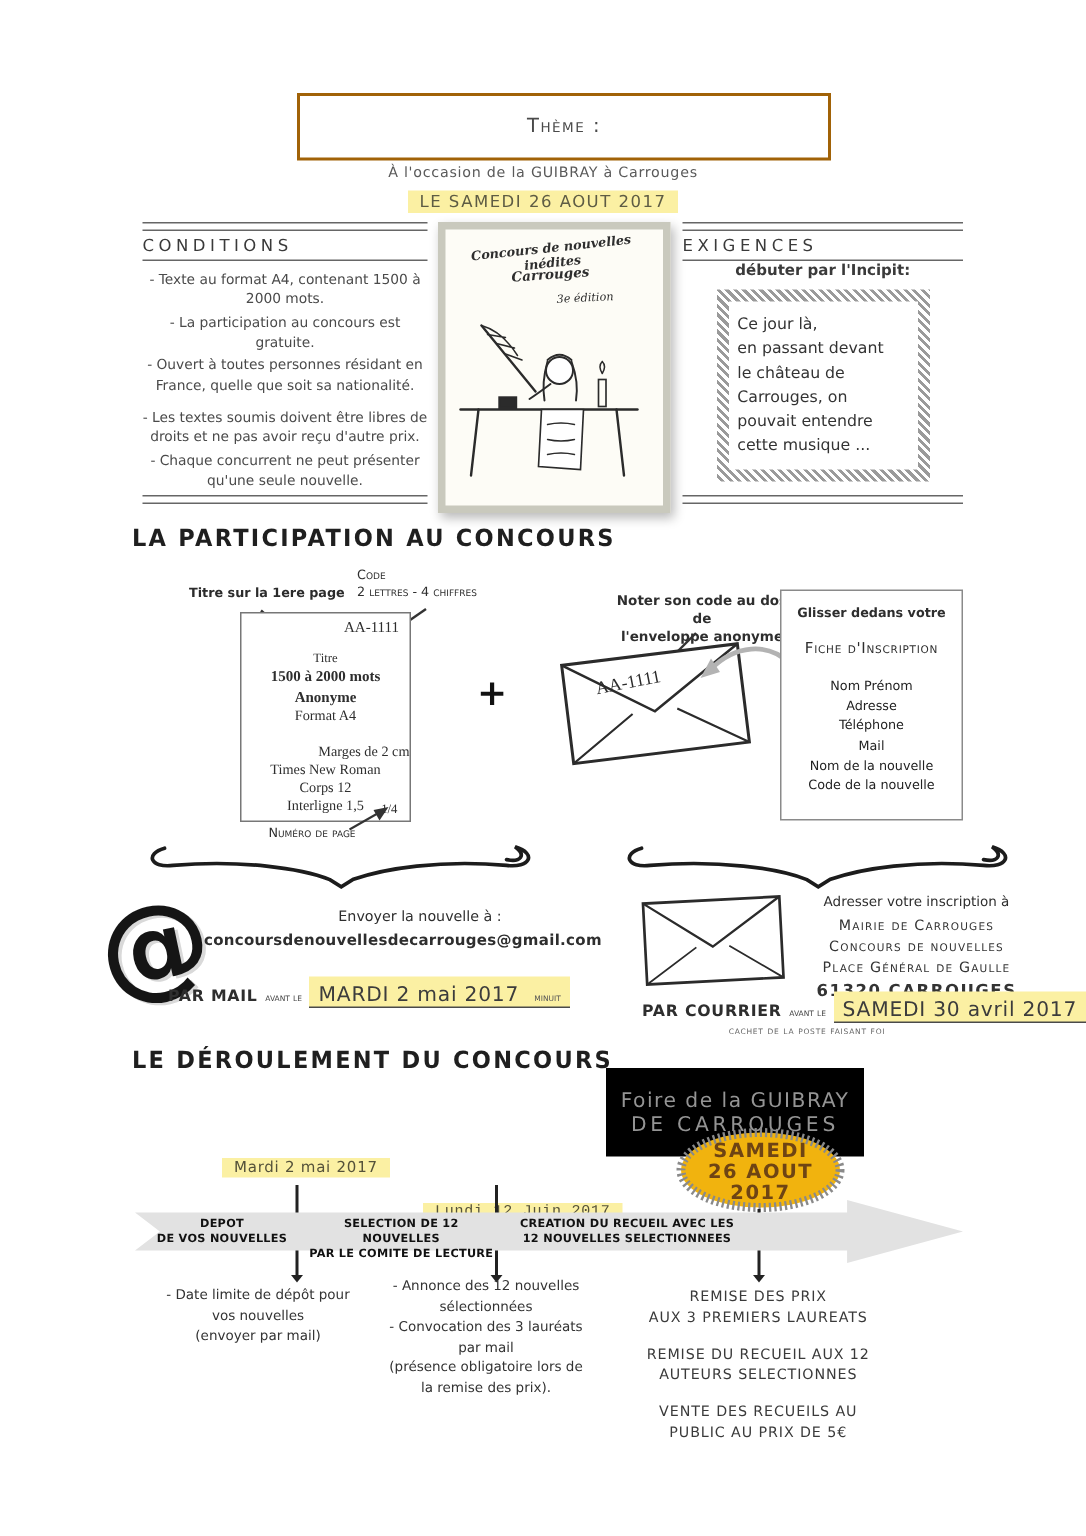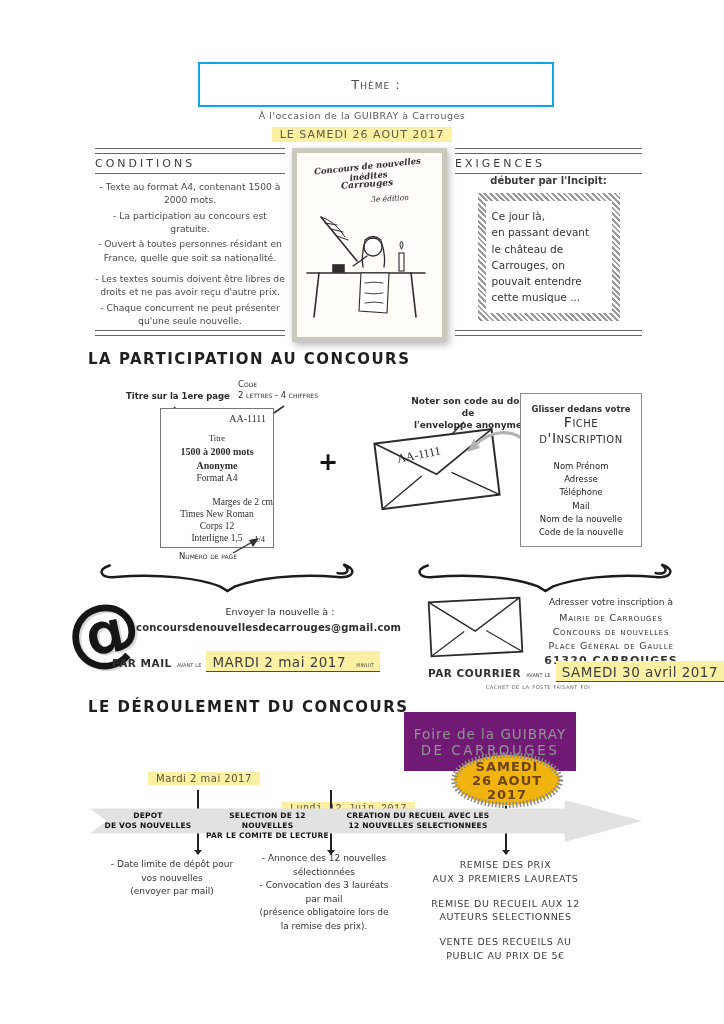--- a/index.html
+++ b/index.html
@@ -7,21 +7,21 @@
     position:relative;width:724px;height:1024px;background:#ffffff;
     margin:0 auto;font-family:"DejaVu Sans",sans-serif;color:#2e2e2e;
     overflow:hidden;
   }
   .abs{position:absolute;}
   .center{text-align:center;}
   .pre{white-space:pre-line;}
   .sc{font-variant:small-caps;}
 
   
-  .theme-box{left:198px;top:62px;width:352px;height:41px;border:2px solid #0ea5e9;
+  .theme-box{left:198px;top:62px;width:352px;height:41px;border:2px solid #a16207;
     display:flex;align-items:center;justify-content:center;gap:10px;}
   .theme-label{font-variant:small-caps;font-size:13px;color:#4a4a4a;letter-spacing:1px;}
   .theme-title{font-size:19px;color:#3f3f3f;letter-spacing:1px;font-family:"DejaVu Serif",serif;}
   .subtitle{left:0;top:110px;width:724px;font-size:9.5px;color:#5a5a5a;letter-spacing:.5px;}
   .date-banner-wrap{left:0;top:123px;width:724px;}
   .date-banner{display:inline-block;background:#fbf0a3;color:#5e5c44;font-size:11px;
     letter-spacing:1px;padding:1px 8px;}
 
   
   .panel{width:190px;}
@@ -75,21 +75,21 @@
   .pm-l5{left:0;top:100px;width:112px;text-align:center;font-size:9.5px;}
   .pm-l6{left:0;top:112px;width:112px;text-align:center;font-size:9.5px;}
   .pm-l7{left:0;top:124px;width:112px;text-align:center;font-size:9.5px;}
   .pm-num{right:8px;bottom:3px;font-size:8.5px;}
   .lab-pagenum{left:152px;top:551px;width:112px;text-align:center;font-size:8.5px;}
   .plus-sign{left:318px;top:448px;font-size:24px;font-weight:bold;color:#111;}
   .env-note{left:406px;top:395px;width:124px;text-align:center;font-size:9px;font-weight:bold;line-height:1.35;}
   .envelope1{left:375px;top:430px;transform:rotate(-7deg);}
   .fiche{left:520px;top:393px;width:120px;height:152px;border:1px solid #8a8a8a;text-align:center;background:#fff;}
   .fiche-intro{margin-top:10px;font-size:8.5px;font-weight:bold;}
-  .fiche-title{font-size:14px;letter-spacing:.5px;}
+  .fiche-title{margin-top:13px;font-size:10px;letter-spacing:.5px;}
   .fiche-fields{margin-top:14px;font-size:8.5px;line-height:1.55;color:#222;}
 
   
   .at-icon{left:66px;top:588px;font-size:74px;font-weight:bold;color:#151515;
     transform:rotate(-12deg);text-shadow:2px 2px 0 #d9d9d9;}
   .mail-intro{left:200px;top:606px;width:160px;text-align:center;font-size:9.5px;}
   .mail-email{left:136px;top:622px;width:238px;text-align:center;font-size:10px;font-weight:bold;letter-spacing:.2px;}
   .deadline-line{white-space:nowrap;}
   .dl-method{font-size:10.5px;font-weight:bold;letter-spacing:.5px;}
   .dl-avant{font-size:6.5px;font-variant:small-caps;color:#444;}
@@ -102,21 +102,21 @@
   .addr0{top:612px;font-size:9.5px;letter-spacing:.8px;}
   .addr1{top:626px;font-size:9.5px;letter-spacing:.8px;}
   .addr2{top:640px;font-size:9.5px;letter-spacing:.8px;}
   .addr3{top:654px;font-size:11px;font-weight:bold;font-variant:normal;letter-spacing:1px;}
   .post-deadline{left:428px;top:662px;}
   .postal-note{left:448px;top:683px;width:180px;text-align:center;font-size:6.5px;
     font-variant:small-caps;color:#666;letter-spacing:.5px;}
   .envelope2{left:428px;top:598px;transform:rotate(-3deg);}
 
   
-  .guibray{left:404px;top:712px;width:172px;height:59px;background:#701a75;
+  .guibray{left:404px;top:712px;width:172px;height:59px;background:#000000;
     display:flex;flex-direction:column;align-items:center;justify-content:center;color:#949494;}
   .guibray-1{font-size:13.5px;letter-spacing:1px;}
   .guibray-2{font-size:13.5px;letter-spacing:2.5px;}
   .badge{left:448px;top:750px;}
   .badge text{font-size:13px;font-weight:bold;fill:#6e4414;letter-spacing:1px;text-anchor:middle;
     font-family:"DejaVu Sans",sans-serif;}
   .tl-date{position:absolute;background:#fbf0a3;font-size:10px;color:#55523a;padding:1px 8px;letter-spacing:.5px;}
   .tl-date1{left:148px;top:772px;}
   .tl-date2{left:282px;top:802px;font-family:Liberation Mono, monospace;}
   .vline{position:absolute;width:2px;background:#222;}

